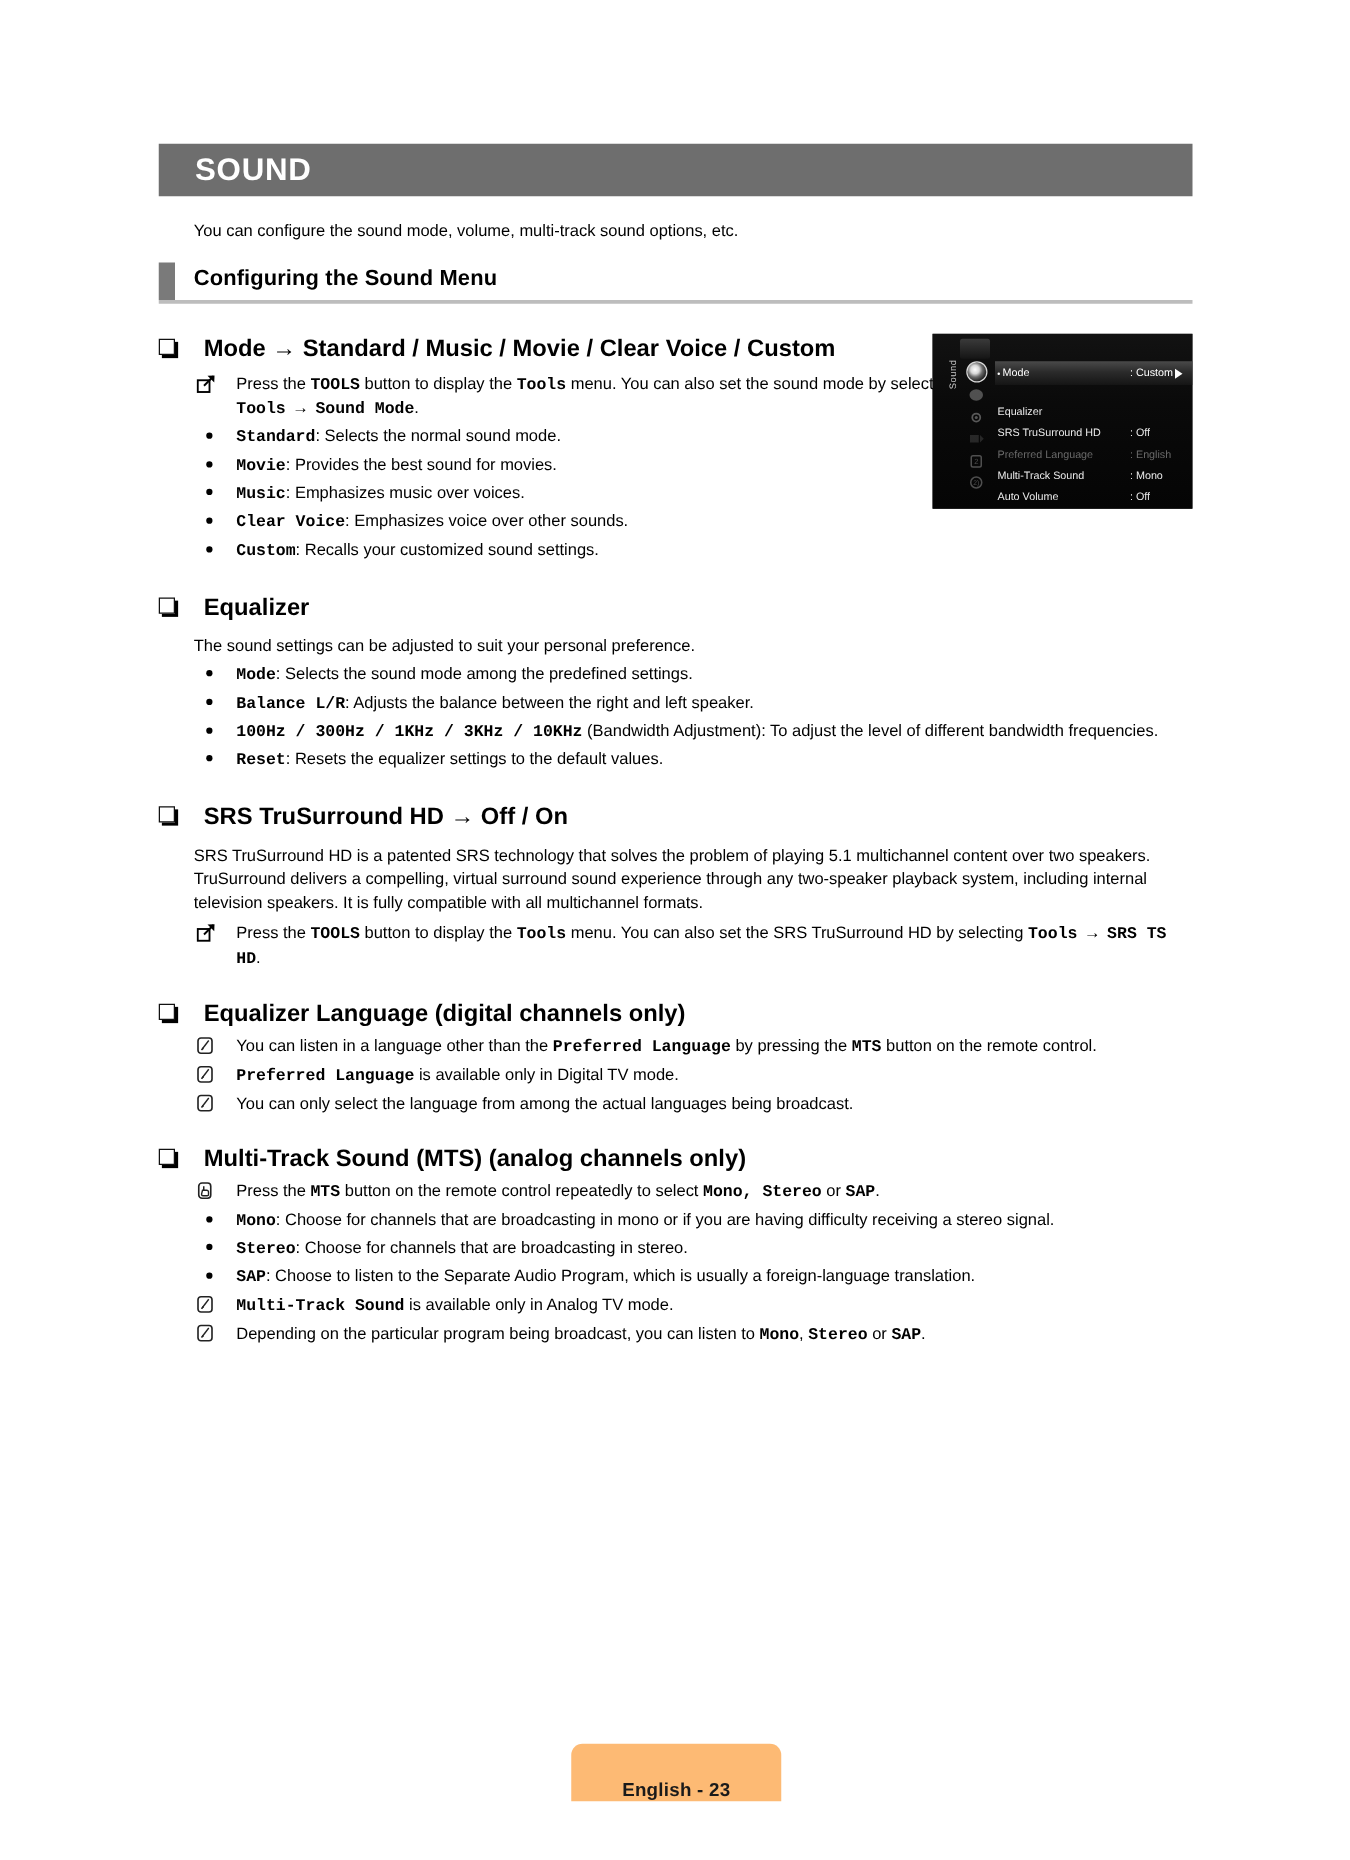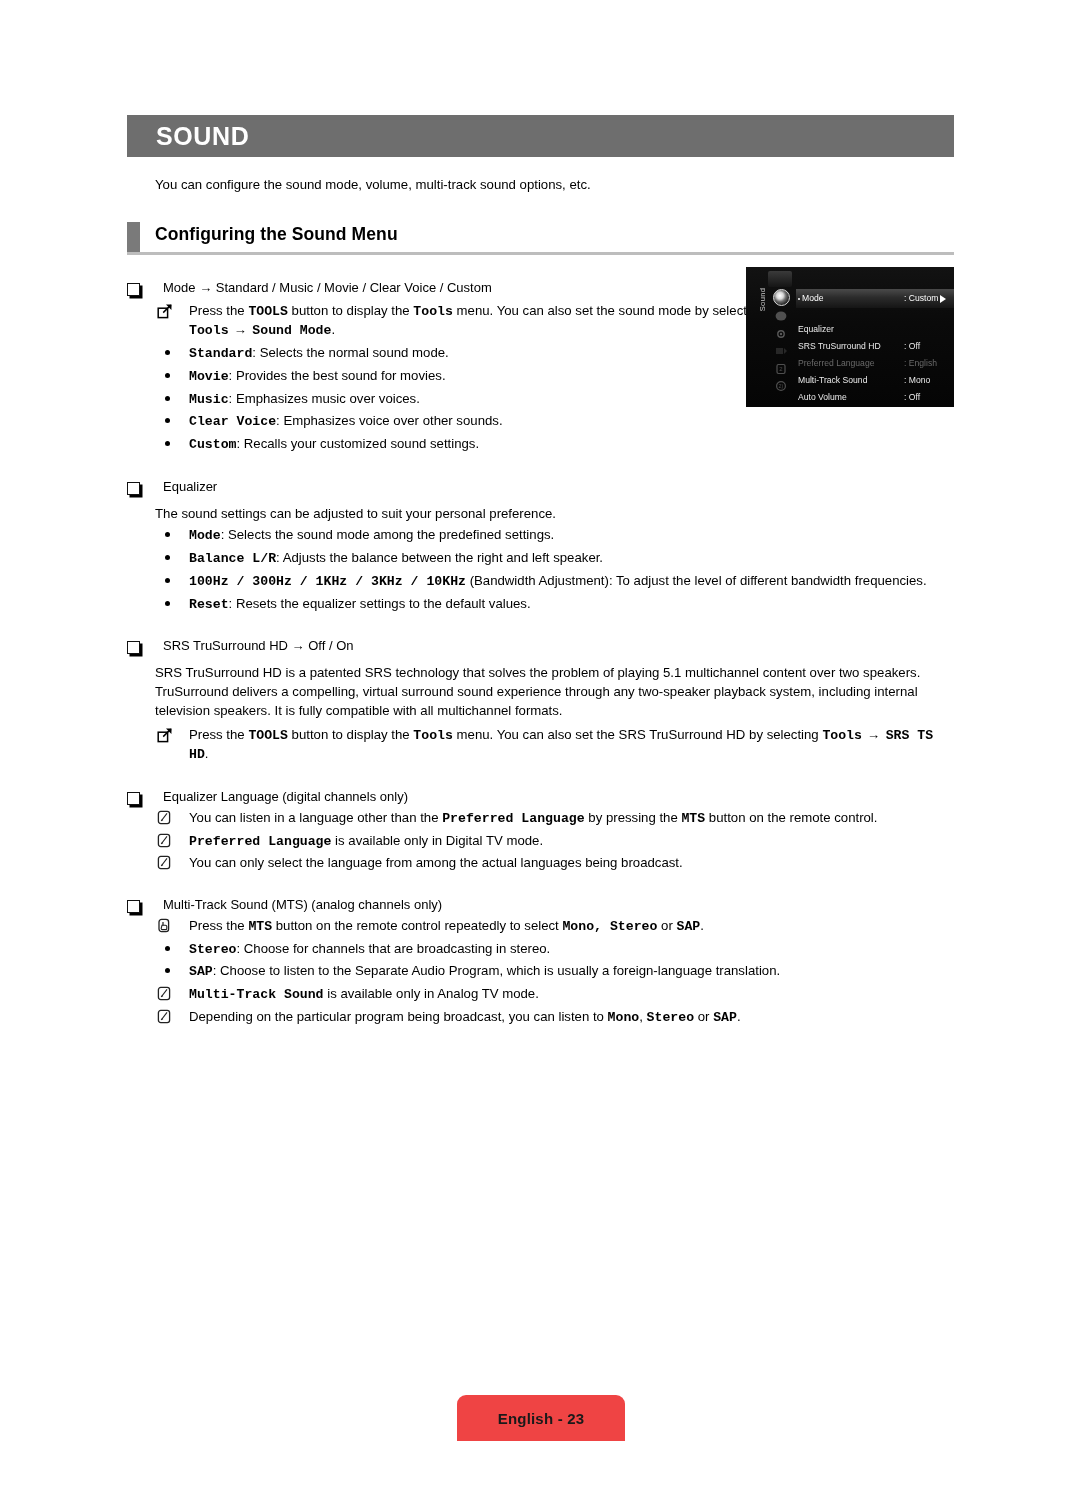--- a/index.html
+++ b/index.html
@@ -47,21 +47,21 @@
 
   .intro-text {
     font-size: 13.2px;
     margin-top: 19px;
     margin-left: 28px;
     line-height: 1.35;
   }
 
   
   .section-header {
-    margin-top: 28px;
+    margin-top: 16px;
     position: relative;
     height: 34px;
   }
   .section-accent {
     position: absolute;
     left: 0; top: 0;
     width: 13px;
     height: 30px;
     background: #7a7a7a;
   }
@@ -79,22 +79,22 @@
     top: 30px;
     width: 827px;
     height: 3px;
     background: #bdbdbd;
   }
 
   
   .sub-head {
     position: relative;
     padding-left: 36px;
-    font-size: 13px;
-    font-weight: normal;
+    font-size: 19px;
+    font-weight: bold;
     margin-top: 24px;
     line-height: 1.3;
   }
   .sq-bullet {
     position: absolute;
     left: 0px;
     top: 3px;
     width: 11px;
     height: 11px;
     border: 1.6px solid #111;
@@ -251,24 +251,24 @@
     border-radius: 50%;
   }
 
   
   .footer-tab {
     position: absolute;
     left: 457px;
     top: 1395px;
     width: 168px;
     height: 46px;
-    background: #ef4444;
+    background: #fdba74;
     border-radius: 9px 9px 0 0;
     display: flex;
-    align-items: center;
+    align-items: flex-end;
     justify-content: center;
   }
   .footer-text {
     font-size: 15px;
     font-weight: bold;
     color: #1a1a1a;
     letter-spacing: 0.2px;
   }
 </style>
 </head>
@@ -410,20 +410,24 @@
       <span class="ic">
         <svg width="16" height="15" viewBox="0 0 16 15">
           <rect x="2.0" y="1.4" width="9.6" height="12.2" rx="2.6" fill="none" stroke="#222" stroke-width="1.3"></rect>
           <path d="M6.0 4.0 v3.2" stroke="#222" stroke-width="1.2"></path>
           <path d="M5.0 7.2 h3.4 a1.4 1.4 0 0 1 1.4 1.4 v2.0 a1.0 1.0 0 0 1 -1.0 1.0 h-3.4 a1.2 1.2 0 0 1 -1.2 -1.2 z" fill="none" stroke="#222" stroke-width="1.1"></path>
         </svg>
       </span>
       <span>Press the </span><b>MTS</b><span> button on the remote control repeatedly to select </span><b>Mono, Stereo</b><span> or </span><b>SAP</b><span>.</span>
     </div>
 
+    <div class="row row-tight">
+      <span class="dot"></span>
+      <b>Mono</b><span>: Choose for channels that are broadcasting in mono or if you are having difficulty receiving a stereo signal.</span>
+    </div>
     <div class="row row-tight">
       <span class="dot"></span>
       <b>Stereo</b><span>: Choose for channels that are broadcasting in stereo.</span>
     </div>
     <div class="row row-tight">
       <span class="dot"></span>
       <b>SAP</b><span>: Choose to listen to the Separate Audio Program, which is usually a foreign-language translation.</span>
     </div>
 
     <div class="row row-tight">

